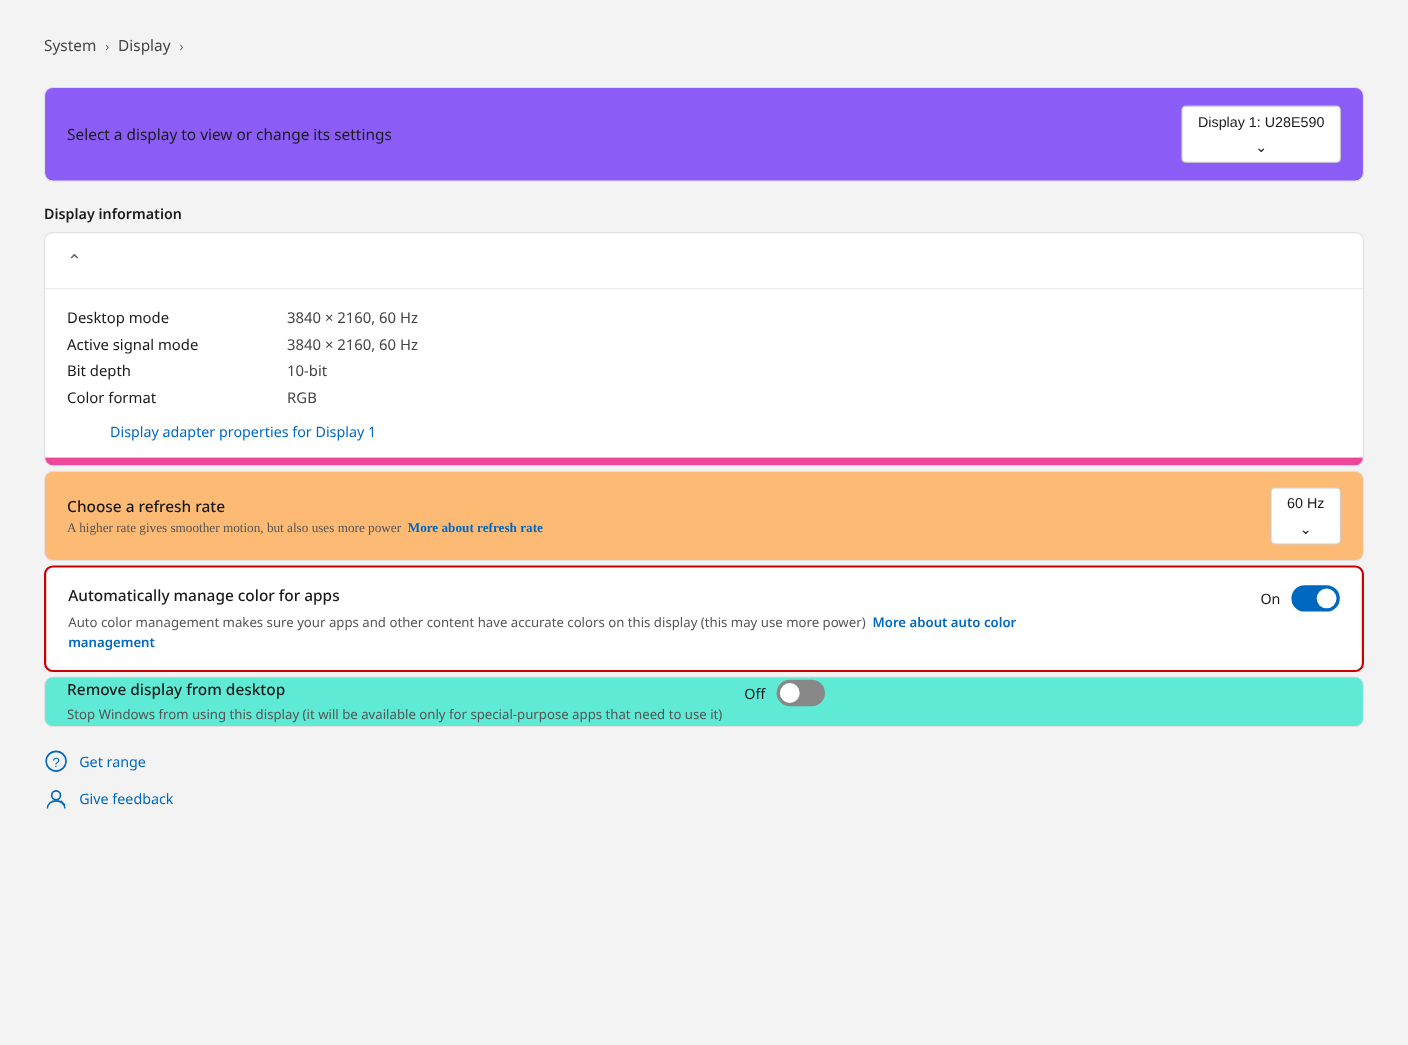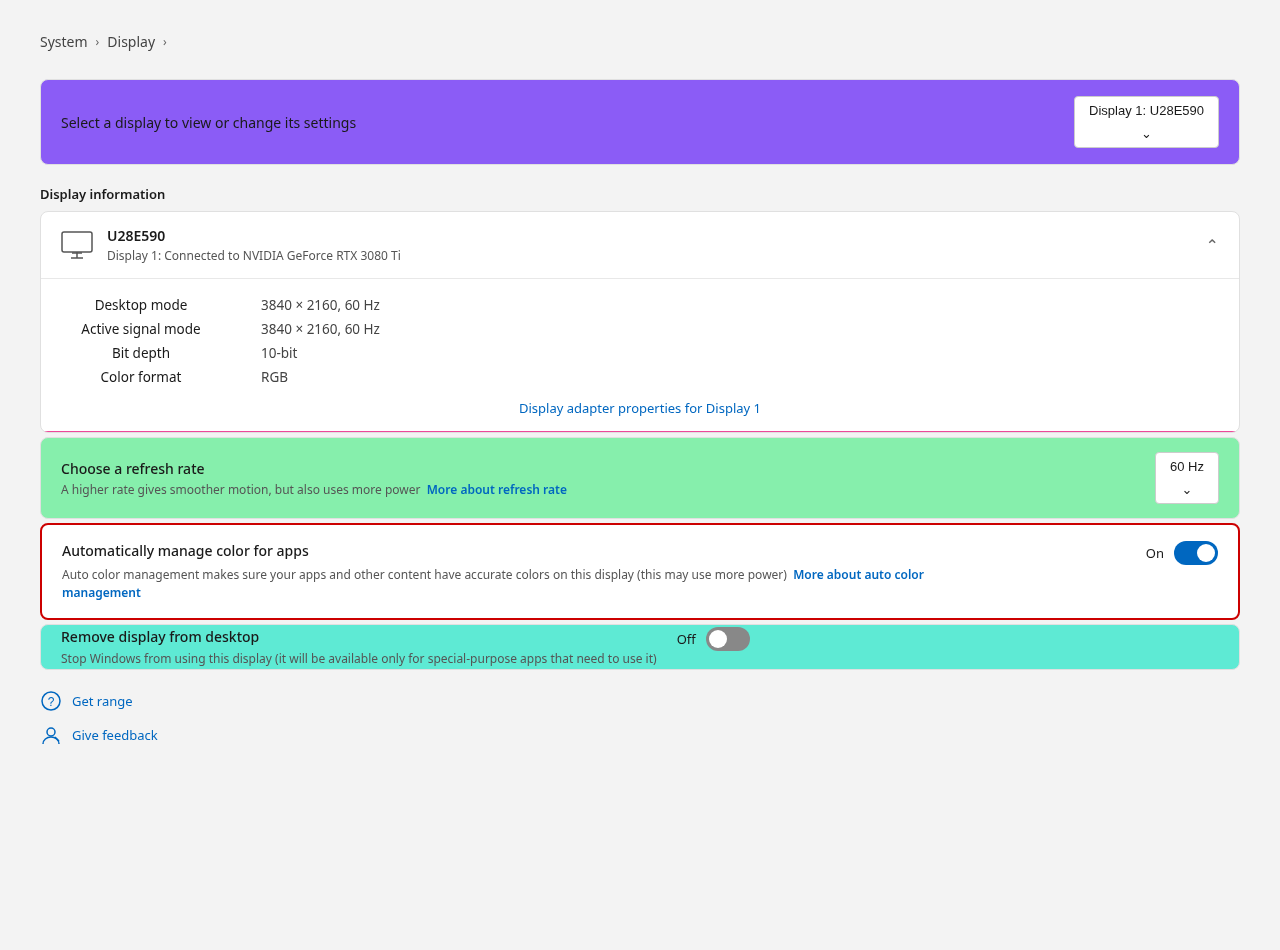--- a/index.html
+++ b/index.html
@@ -105,22 +105,21 @@
       font-size: 12px;
       color: #555;
       margin-top: 2px;
     }
     .chevron-up {
       color: #666;
       font-size: 16px;
     }
     .display-details {
       padding: 14px 20px 14px 20px;
-      border-bottom: 1px solid #ec4899;
-      text-align: center;
+      border-bottom: 7px solid #ec4899;
     }
     .detail-row {
       display: flex;
       gap: 40px;
       padding: 3px 0;
       font-size: 13.5px;
     }
     .detail-label {
       color: #1a1a1a;
       width: 160px;
@@ -128,41 +127,43 @@
     }
     .detail-value {
       color: #444;
     }
     .adapter-link {
       display: inline-block;
       margin-top: 10px;
       font-size: 13px;
       color: #0067c0;
       text-decoration: none;
+      margin-left: 39px;
     }
     .refresh-card {
-      background: #86efac;
+      background: #fdba74;
       border-radius: 8px;
       border: 1px solid #e0e0e0;
       padding: 14px 20px;
       display: flex;
       align-items: center;
       justify-content: space-between;
       margin-bottom: 4px;
     }
     .refresh-left {}
     .refresh-title {
       font-size: 14px;
       font-weight: 500;
       color: #1a1a1a;
     }
     .refresh-desc {
       font-size: 12px;
       color: #555;
       margin-top: 3px;
+      font-family: Liberation Serif, serif;
     }
     .refresh-desc a {
       color: #0067c0;
       text-decoration: none;
       font-weight: 600;
     }
     .color-manage-card {
       background: #fff;
       border-radius: 8px;
       border: 2px solid #cc0000;
@@ -292,33 +293,20 @@
         <span>⌄</span>
       </button>
     </div>
   </div>
 
   <div class="section-heading">Display information</div>
 
   <div class="display-info-card">
 
     <div class="display-header">
-      <div class="display-header-left">
-
-        <svg class="monitor-icon" viewBox="0 0 32 28" fill="none" xmlns="http://www.w3.org/2000/svg">
-          <rect x="1" y="1" width="30" height="20" rx="2" stroke="#555" stroke-width="1.5" fill="none"></rect>
-          <line x1="11" y1="22" x2="21" y2="22" stroke="#555" stroke-width="1.5"></line>
-          <line x1="16" y1="21" x2="16" y2="27" stroke="#555" stroke-width="1.5"></line>
-          <line x1="10" y1="27" x2="22" y2="27" stroke="#555" stroke-width="1.5"></line>
-        </svg>
-        <div>
-          <div class="display-name">U28E590</div>
-          <div class="display-subtitle">Display 1: Connected to NVIDIA GeForce RTX 3080 Ti</div>
-        </div>
-      </div>
       <span class="chevron-up">⌃</span>
     </div>
 
     <div class="display-details">
       <div class="detail-row">
         <span class="detail-label">Desktop mode</span>
         <span class="detail-value">3840 × 2160, 60 Hz</span>
       </div>
       <div class="detail-row">
         <span class="detail-label">Active signal mode</span>

